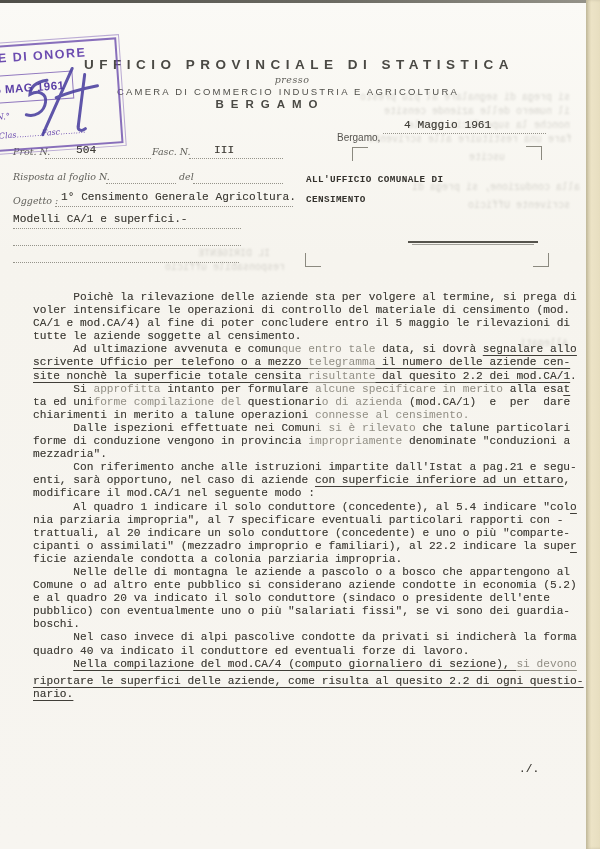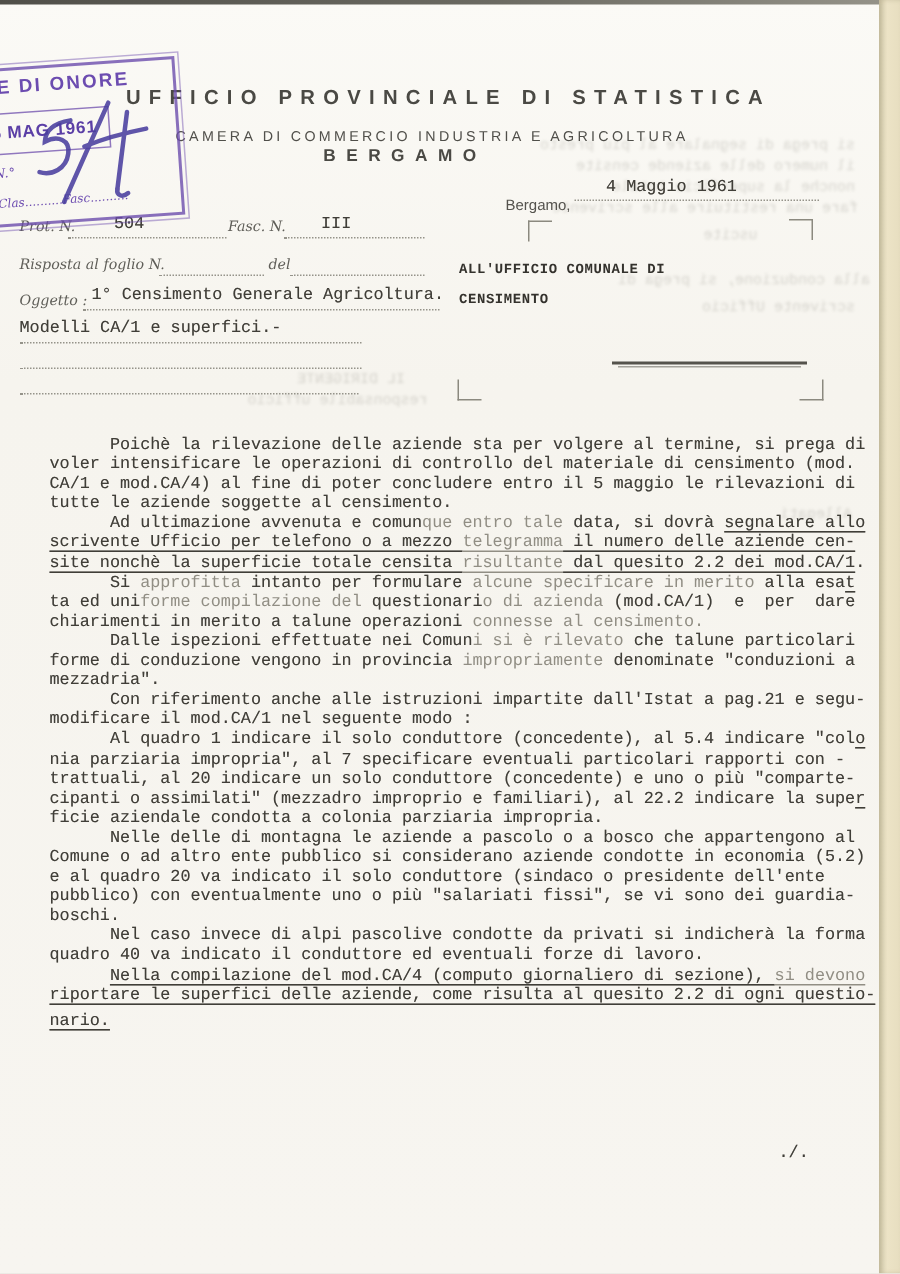--- a/index.html
+++ b/index.html
@@ -92,20 +92,21 @@
         <path d="M30,12 C19,13 13,17 12,25 C21,21 29,25 27,34 C25,44 15,48 7,45"></path>
         <path d="M56,2 L22,66"></path>
         <path d="M38,30 C50,26 64,23 80,21"></path>
         <path d="M68,9 L58,60"></path>
         <path d="M58,60 C57,64 61,66 65,63"></path>
       </g>
     </svg>
   </div>
 
   <div class="abs lh lh-title">UFFICIO PROVINCIALE DI STATISTICA</div>
+  <div class="abs lh lh-presso">presso</div>
   <div class="abs lh lh-sub">CAMERA DI COMMERCIO INDUSTRIA E AGRICOLTURA</div>
   <div class="abs lh lh-city">BERGAMO</div>
 
   <div class="abs sans-label" style="left:337px;top:132px;">Bergamo,</div>
   <div class="abs dotted" style="left:383px;top:132px;width:163px;"></div>
   <div class="abs tw" style="left:404px;top:119px;">4 Maggio 1961</div>
 
   <div class="abs plabel" style="left:13px;top:146px;">Prot. N.</div>
   <div class="abs dotted" style="left:45px;top:157px;width:106px;"></div>
   <div class="abs tw" style="left:76px;top:144px;">504</div>
@@ -143,20 +144,21 @@
       <div class="bline"><span>      Ad ultimazione avvenuta e comun</span><span class="f">que entro tale </span><span>data, si dovrà </span><span class="u">segnalare allo</span></div>
       <div class="bline"><span class="u">scrivente Ufficio per telefono o a mezzo </span><span class="u f">telegramma</span><span class="u"> il numero delle aziende cen-</span></div>
       <div class="bline"><span class="u">site nonchè la superficie totale censita </span><span class="u f">risultante</span><span class="u"> dal quesito 2.2 dei mod.CA/1</span><span>.</span></div>
       <div class="bline"><span>      Si </span><span class="f">approfitta</span><span> intanto per formulare </span><span class="f">alcune specificare in merito</span><span> alla esa</span><span class="u">t</span></div>
       <div class="bline"><span>ta ed uni</span><span class="f">forme compilazione del</span><span> questionari</span><span class="f">o di azienda</span><span> (mod.CA/1)  e  per  dare</span></div>
       <div class="bline"><span>chiarimenti in merito a talune operazioni </span><span class="f">connesse al censimento.</span></div>
       <div class="bline"><span>      Dalle ispezioni effettuate nei Comun</span><span class="f">i si è rilevato</span><span> che talune particolari</span></div>
       <div class="bline"><span>forme di conduzione vengono in provincia </span><span class="f">impropriamente</span><span> denominate "conduzioni a</span></div>
       <div class="bline"><span>mezzadria".</span></div>
       <div class="bline"><span>      Con riferimento anche alle istruzioni impartite dall'Istat a pag.21 e segu-</span></div>
+      <div class="bline"><span>enti, sarà opportuno, nel caso di aziende </span><span class="u">con superficie inferiore ad un ettaro</span><span>,</span></div>
       <div class="bline"><span>modificare il mod.CA/1 nel seguente modo :</span></div>
       <div class="bline"><span>      Al quadro 1 indicare il solo conduttore (concedente), al 5.4 indicare "col</span><span class="u">o</span></div>
       <div class="bline"><span>nia parziaria impropria", al 7 specificare eventuali particolari rapporti con -</span></div>
       <div class="bline"><span>trattuali, al 20 indicare un solo conduttore (concedente) e uno o più "comparte-</span></div>
       <div class="bline"><span>cipanti o assimilati" (mezzadro improprio e familiari), al 22.2 indicare la supe</span><span class="u">r</span></div>
       <div class="bline"><span>ficie aziendale condotta a colonia parziaria impropria.</span></div>
       <div class="bline"><span>      Nelle delle di montagna le aziende a pascolo o a bosco che appartengono al</span></div>
       <div class="bline"><span>Comune o ad altro ente pubblico si considerano aziende condotte in economia (5.2)</span></div>
       <div class="bline"><span>e al quadro 20 va indicato il solo conduttore (sindaco o presidente dell'ente</span></div>
       <div class="bline"><span>pubblico) con eventualmente uno o più "salariati fissi", se vi sono dei guardia-</span></div>

